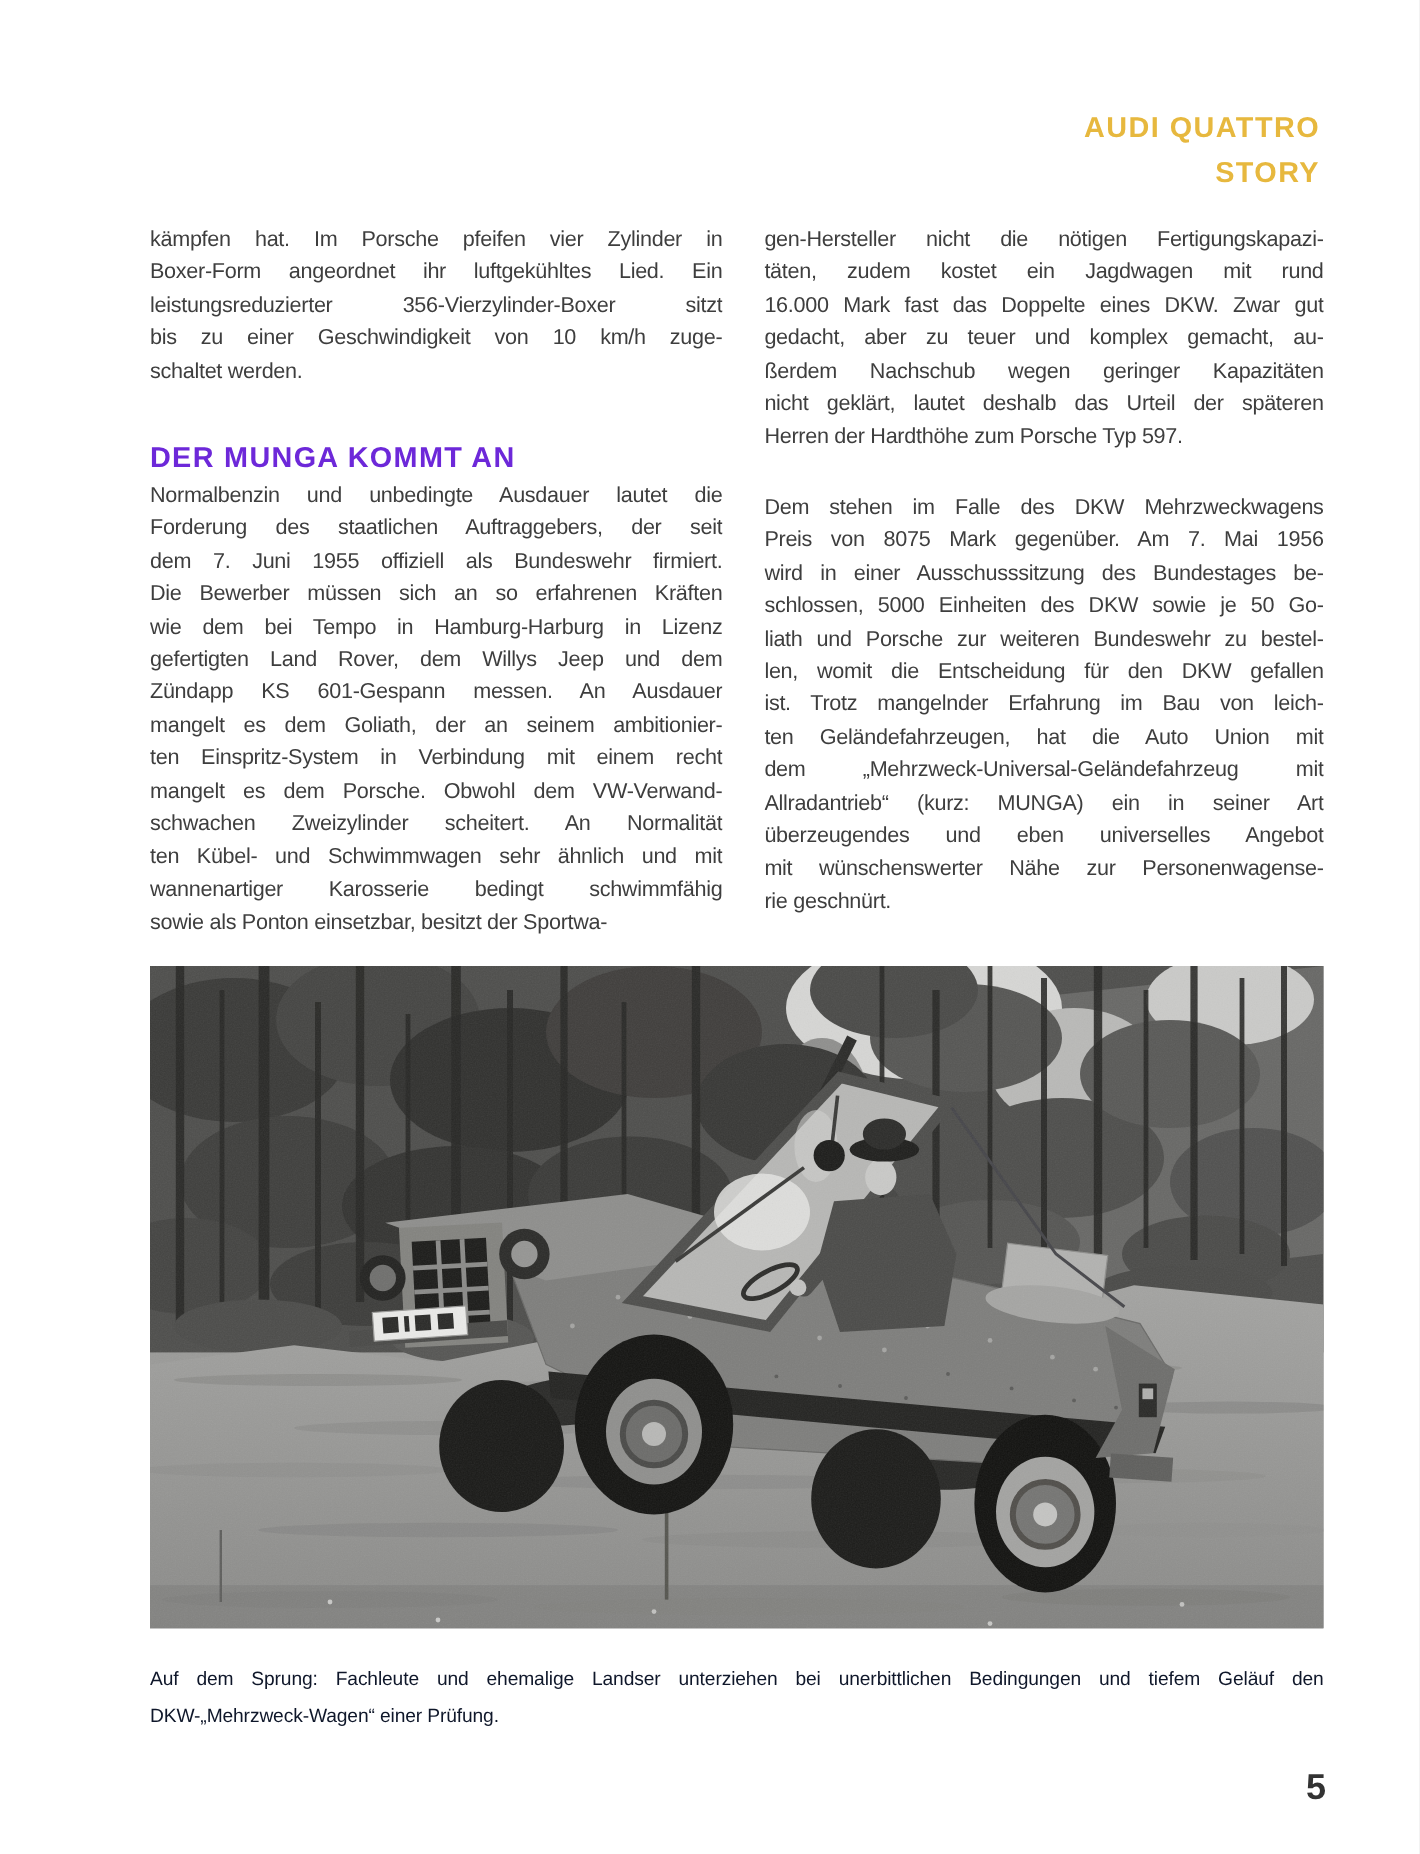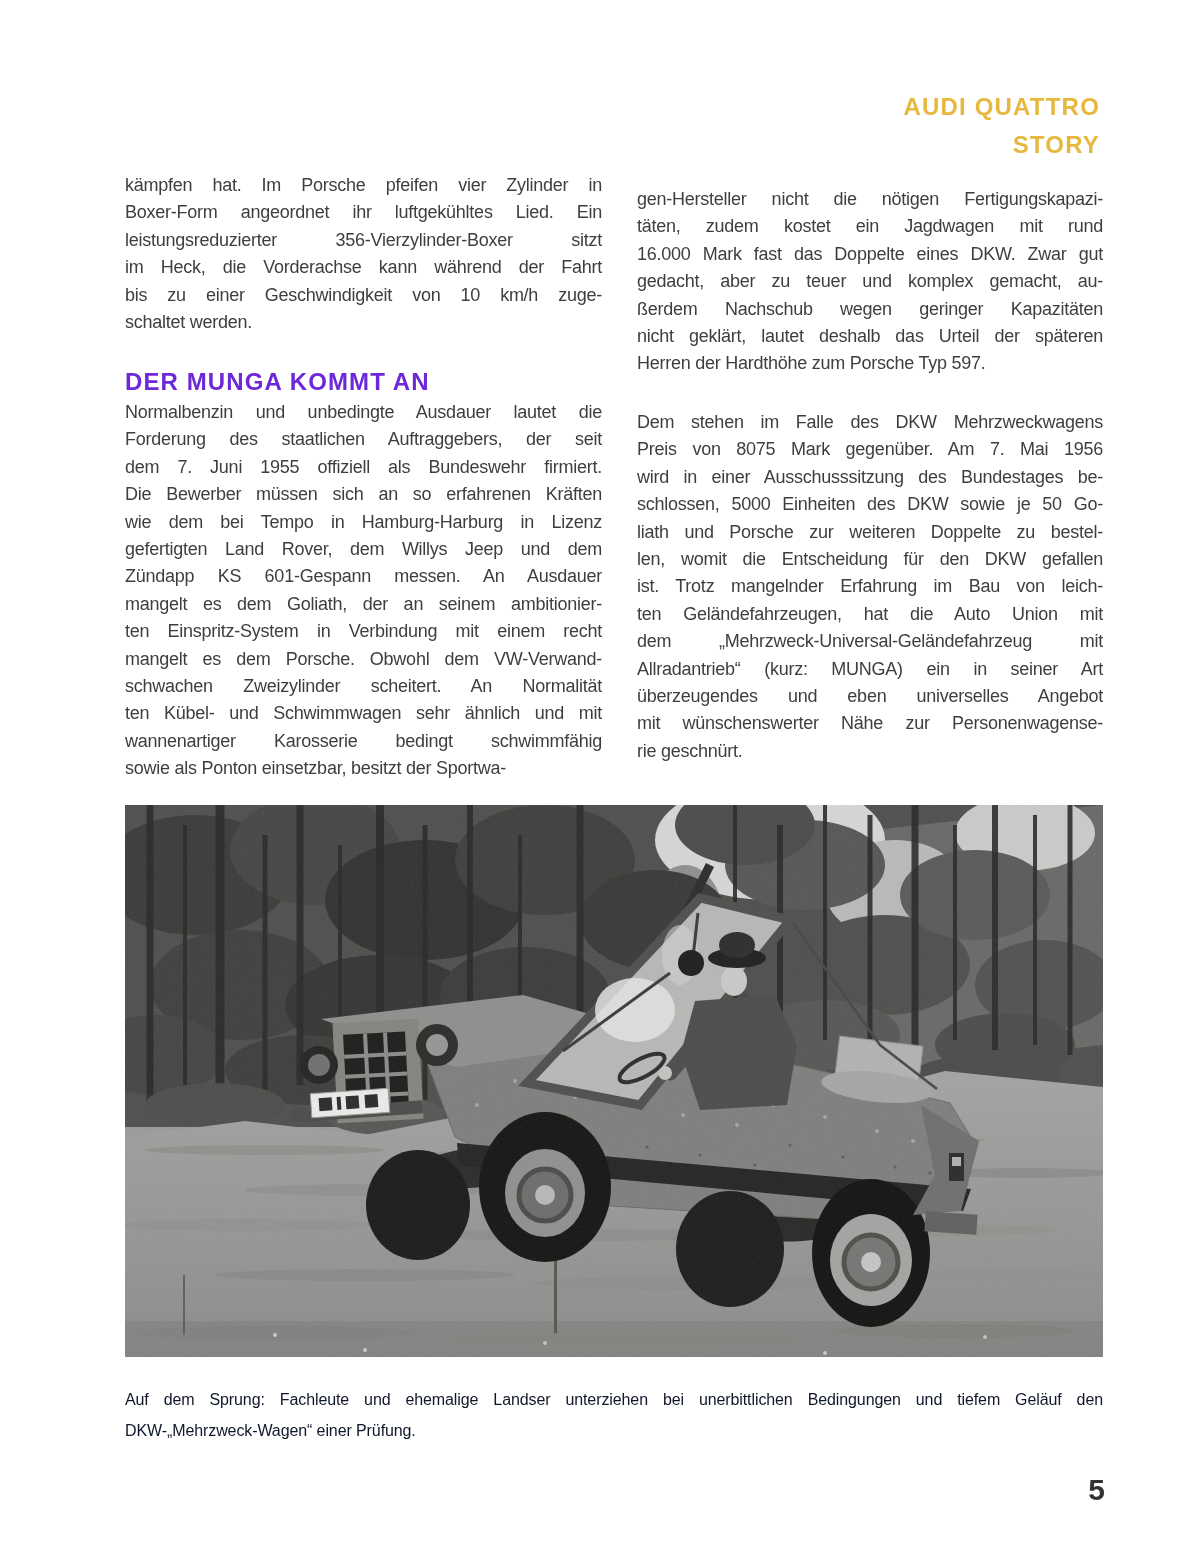--- a/index.html
+++ b/index.html
@@ -29,25 +29,24 @@
 </head>
 <body>
 
 <div class="page">
 
   <div class="abs header">
     <div class="h-line">AUDI QUATTRO</div>
     <div class="h-line">STORY</div>
   </div>
 
-  <div class="abs lcol body-text" style="top:172px;">
+  <div class="abs lcol body-text" style="top:186px;">
       <div class="jl">kämpfen hat. Im Porsche pfeifen vier Zylinder in</div>
       <div class="jl">Boxer-Form angeordnet ihr luftgekühltes Lied. Ein</div>
       <div class="jl">leistungsreduzierter 356-Vierzylinder-Boxer sitzt</div>
-      <div class="jl">im Heck, die Vorderachse kann während der Fahrt</div>
       <div class="jl">bis zu einer Geschwindigkeit von 10 km/h zuge-</div>
       <div class="jl jl-last">schaltet werden.</div>
     </div>
   <div class="abs lcol heading" style="top:368px;">DER MUNGA KOMMT AN</div>
   <div class="abs lcol body-text" style="top:399px;">
       <div class="jl">Normalbenzin und unbedingte Ausdauer lautet die</div>
       <div class="jl">Forderung des staatlichen Auftraggebers, der seit</div>
       <div class="jl">dem 7. Juni 1955 offiziell als Bundeswehr firmiert.</div>
       <div class="jl">Die Bewerber müssen sich an so erfahrenen Kräften</div>
       <div class="jl">wie dem bei Tempo in Hamburg-Harburg in Lizenz</div>
@@ -69,21 +68,21 @@
       <div class="jl">gedacht, aber zu teuer und komplex gemacht, au-</div>
       <div class="jl">ßerdem Nachschub wegen geringer Kapazitäten</div>
       <div class="jl">nicht geklärt, lautet deshalb das Urteil der späteren</div>
       <div class="jl jl-last">Herren der Hardthöhe zum Porsche Typ 597.</div>
     </div>
   <div class="abs rcol body-text" style="top:409px;">
       <div class="jl">Dem stehen im Falle des DKW Mehrzweckwagens</div>
       <div class="jl">Preis von 8075 Mark gegenüber. Am 7. Mai 1956</div>
       <div class="jl">wird in einer Ausschusssitzung des Bundestages be-</div>
       <div class="jl">schlossen, 5000 Einheiten des DKW sowie je 50 Go-</div>
-      <div class="jl">liath und Porsche zur weiteren Doppelte zu bestel-</div>
+      <div class="jl">liath und Porsche zur weiteren Bundeswehr zu bestel-</div>
       <div class="jl">len, womit die Entscheidung für den DKW gefallen</div>
       <div class="jl">ist. Trotz mangelnder Erfahrung im Bau von leich-</div>
       <div class="jl">ten Geländefahrzeugen, hat die Auto Union mit</div>
       <div class="jl">dem „Mehrzweck-Universal-Geländefahrzeug mit</div>
       <div class="jl">Allradantrieb“ (kurz: MUNGA) ein in seiner Art</div>
       <div class="jl">überzeugendes und eben universelles Angebot</div>
       <div class="jl">mit wünschenswerter Nähe zur Personenwagense-</div>
       <div class="jl jl-last">rie geschnürt.</div>
     </div>
 

